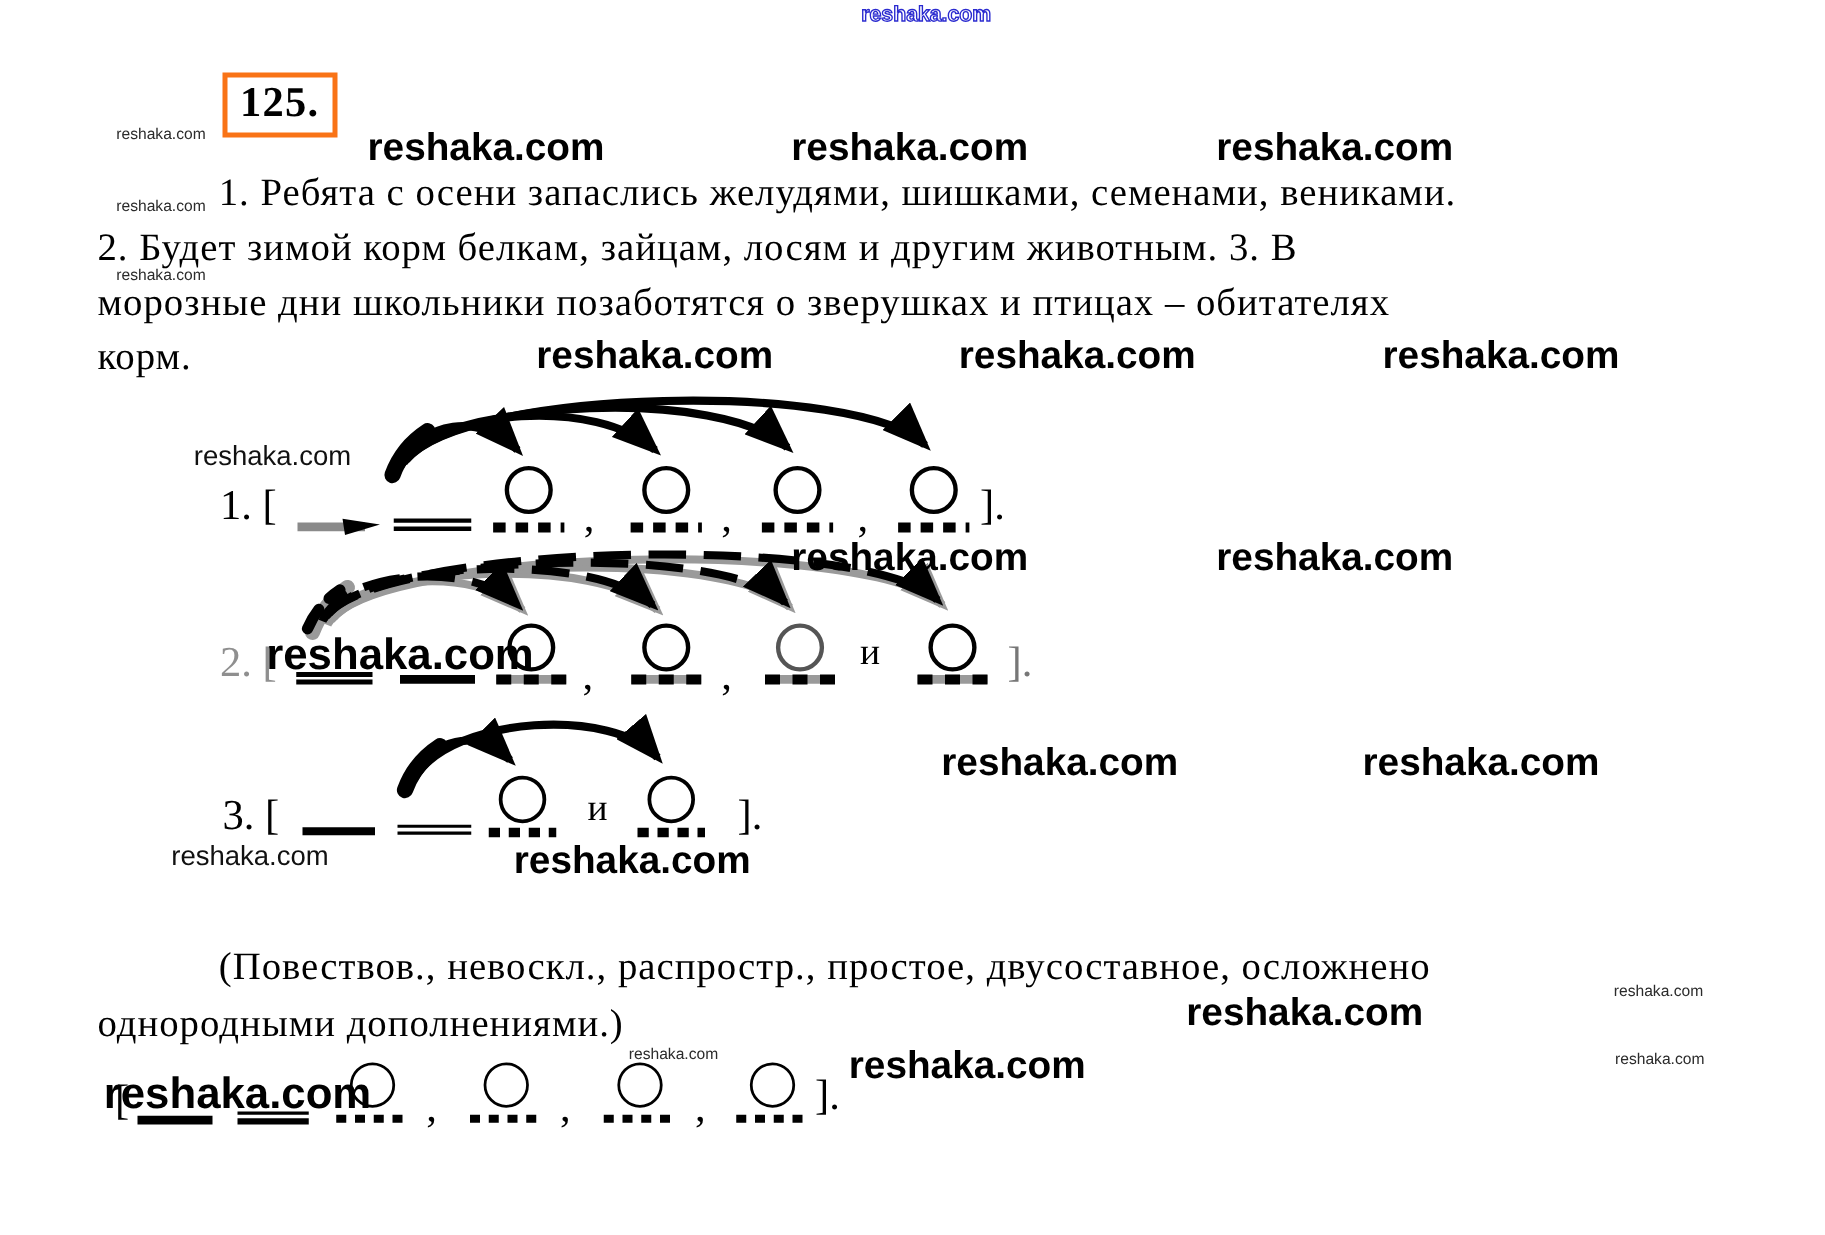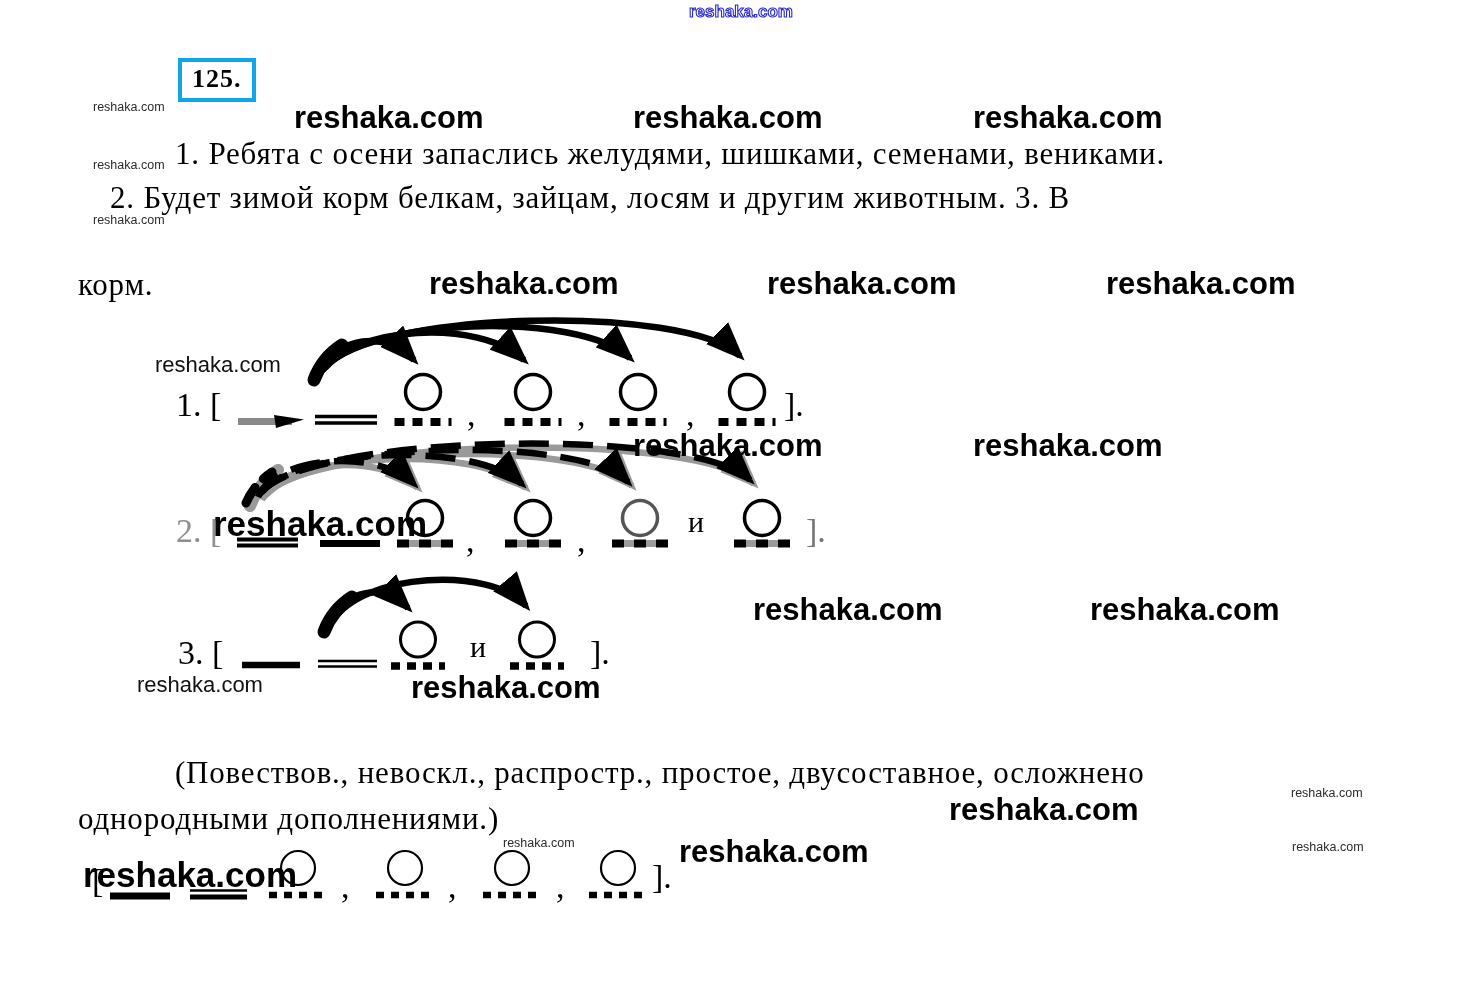--- a/index.html
+++ b/index.html
@@ -2,22 +2,22 @@
 <html><head>
 <meta charset="utf-8">
 <style>
   html,body{margin:0;padding:0;background:#fff;}
   #page{position:relative;width:1460px;height:988px;background:#ffffff;overflow:hidden;
         font-family:"Liberation Serif",serif;color:#000;}
   .abs{position:absolute;white-space:nowrap;}
   
   .txt{font-size:31px;letter-spacing:0.8px;z-index:2;font-family:Liberation Serif, serif;}
   
-  #exbox{left:178px;top:58px;border:4px solid #0ea5e9;padding:2px 10px 4px 10px;
-         font-weight:bold;font-size:26px;letter-spacing:1px;z-index:2;}
+  #exbox{left:178px;top:58px;border:4px solid #f97316;padding:2px 10px 4px 10px;
+         font-weight:bold;font-size:34px;letter-spacing:1px;z-index:2;}
   
   .sch{font-size:34px;z-index:2;}
   .schgray{color:#8f8f8f;}
   .conj{font-size:30px;}
   
   .wm{font-family:"Liberation Sans",sans-serif;z-index:3;padding-left:17px;}
   .wm-sm{font-size:12.5px;color:#2b2b2b;}
   .wm-med{font-size:22px;color:#111;}
   .wm-big{font-size:31px;font-weight:700;color:#000;}
   .wm-big2{font-size:35px;font-weight:700;color:#000;}
@@ -140,21 +140,22 @@
       <circle cx="512" cy="868" r="17" fill="none" stroke="#000" stroke-width="2.2"></circle>
       <circle cx="618" cy="868" r="17" fill="none" stroke="#000" stroke-width="2.2"></circle>
     </g>
   </svg>
 
   <div class="abs" id="exbox">
     <span>125.</span>
   </div>
 
   <div class="abs txt" style="left:175px;top:136px;">1. Ребята с осени запаслись желудями, шишками, семенами, вениками.</div>
-  <div class="abs txt" style="left:78px;top:180px;margin-left:32px;">2. Будет зимой корм белкам, зайцам, лосям и другим животным. 3. В</div>
+  <div class="abs txt" style="left:78px;top:180px;">2. Будет зимой корм белкам, зайцам, лосям и другим животным. 3. В</div>
+  <div class="abs txt" style="left:78px;top:224px;">морозные дни школьники позаботятся о зверушках и птицах – обитателях</div>
   <div class="abs txt" style="left:78px;top:267px;">корм.</div>
 
   <div class="abs sch" style="left:176px;top:386px;">1. [</div>
   <div class="abs sch" style="left:467px;top:396px;">,</div>
   <div class="abs sch" style="left:577px;top:396px;">,</div>
   <div class="abs sch" style="left:686px;top:396px;">,</div>
   <div class="abs sch" style="left:784px;top:386px;">].</div>
 
   <div class="abs sch schgray" style="left:176px;top:512px;">2. [</div>
   <div class="abs sch" style="left:466px;top:522px;">,</div>

